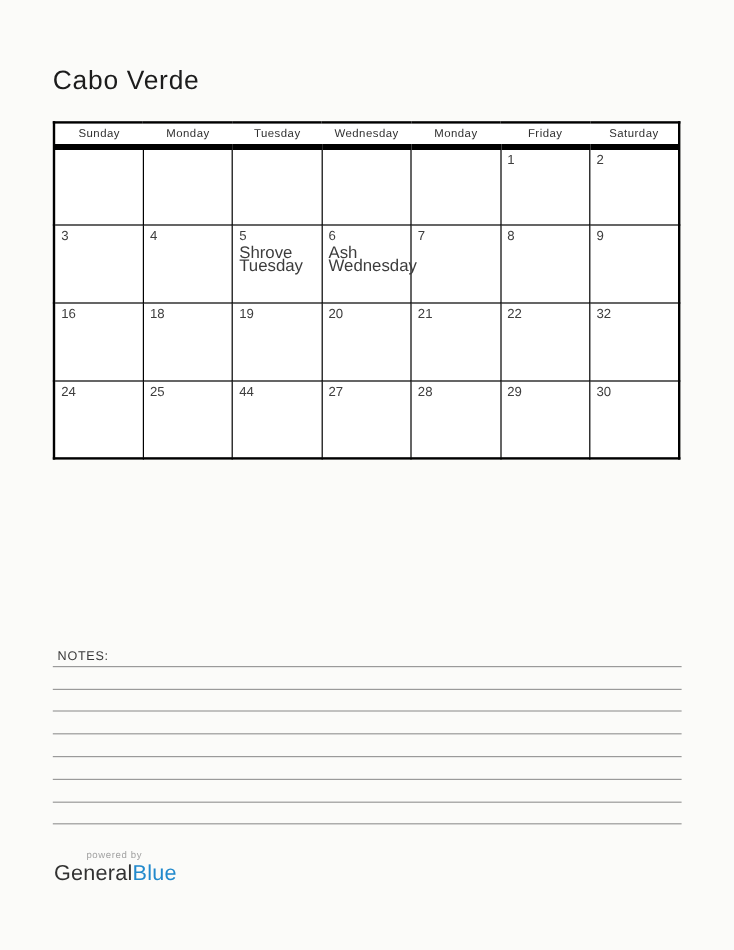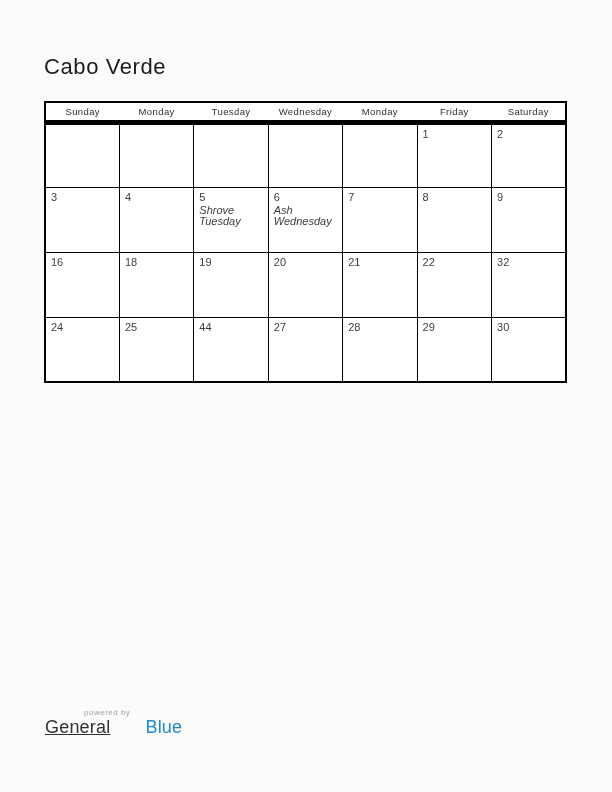--- a/index.html
+++ b/index.html
@@ -56,26 +56,25 @@
     border: 1px solid #000;
     vertical-align: top;
     padding: 3px 4px 2px 5px;
   }
   .date-num {
     font-size: 11px;
     color: #3d3d3d;
     line-height: 13px;
   }
   .holiday {
-    font-size: 11px;
+    font-size: 14px;
     color: #3d3d3d;
     line-height: 11px;
     max-width: 52px;
     margin-top: 1px;
-    font-style: italic;
   }
   
   .notes {
     position: absolute;
     left: 44px;
     top: 537px;
     width: 524px;
   }
   .notes-label {
     position: absolute;
@@ -92,30 +91,30 @@
   
   .footer {
     position: absolute;
     left: 45px;
     top: 708px;
   }
   .powered-by {
     font-size: 8px;
     letter-spacing: 0.5px;
     color: #a2a2a2;
-    margin-left: 18px;
+    margin-left: 6px;
     padding-left: 21px;
   }
   .brand {
     font-size: 18px;
     line-height: 20px;
     letter-spacing: 0.2px;
   }
-  .brand-general { color: #323232; text-decoration: underline; }
-  .brand-blue { color: #2189cc; padding-left: 35px; }
+  .brand-general { color: #323232; }
+  .brand-blue { color: #2189cc; }
 </style>
 </head>
 <body>
 
 <div class="page">
 
   <div class="cal-header">
     <div class="cal-title">Cabo Verde</div>
   </div>
 
@@ -212,19 +211,32 @@
           <td>
             <div class="date-num">29</div>
           </td>
           <td>
             <div class="date-num">30</div>
           </td>
         </tr>
       </tbody>
   </table>
 
+  <div class="notes">
+    <div class="notes-label">NOTES:</div>
+    <div>
+        <div class="notes-line"></div>
+        <div class="notes-line"></div>
+        <div class="notes-line"></div>
+        <div class="notes-line"></div>
+        <div class="notes-line"></div>
+        <div class="notes-line"></div>
+        <div class="notes-line"></div>
+        <div class="notes-line"></div>
+      </div>
+  </div>
 
   <div class="footer">
     <div class="powered-by">powered by</div>
     <div class="brand"><span class="brand-general">General</span><span class="brand-blue" style="color: rgb(33, 137, 204);">Blue</span></div>
   </div>
 
 </div>
 
 </body></html>

